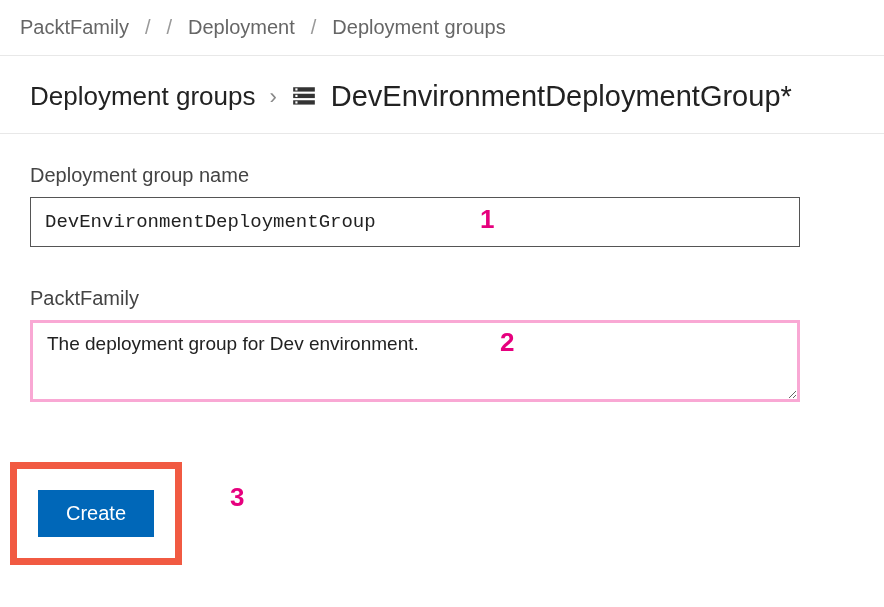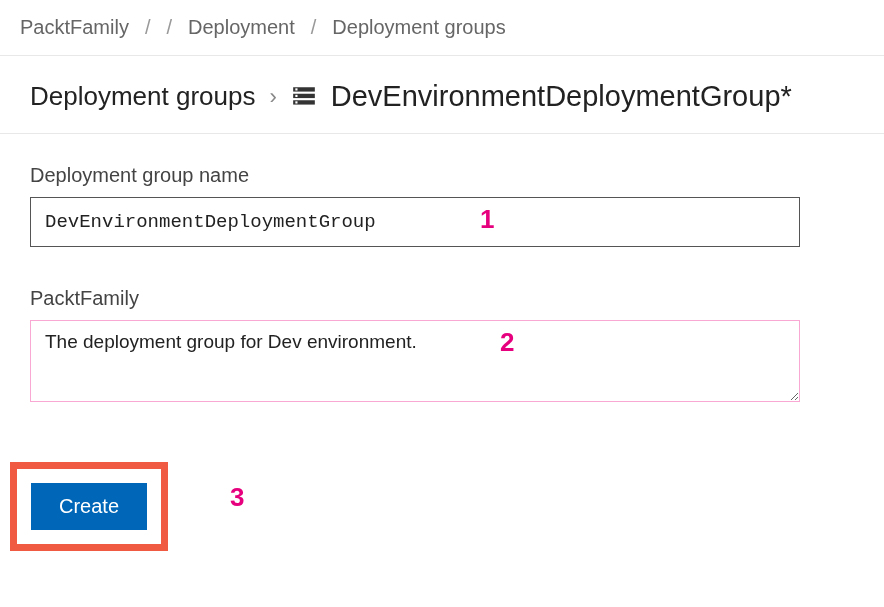--- a/index.html
+++ b/index.html
@@ -78,21 +78,21 @@
       height: 50px;
       border: 1px solid #555;
       padding: 0 14px;
       font-size: 19px;
       font-family: Liberation Mono, monospace;
       color: #222;
     }
     .text-area {
       width: 770px;
       height: 82px;
-      border: 1px solid #f9a8d4;
+      border: 3px solid #f9a8d4;
       padding: 10px 14px;
       font-size: 19px;
       font-family: inherit;
       color: #222;
       resize: both;
     }
     .field-group {
       position: relative;
       margin-bottom: 40px;
     }
@@ -104,21 +104,21 @@
       pointer-events: none;
     }
     .button-wrap {
       position: relative;
       display: inline-block;
       margin-left: 10px;
       margin-top: 6px;
     }
     .button-outline {
       border: 7px solid #f15a42;
-      padding: 14px;
+      padding: 21px;
       display: inline-block;
     }
     .create-btn {
       background: #0067b8;
       color: #ffffff;
       border: none;
       font-size: 20px;
       padding: 12px 28px;
       cursor: pointer;
       font-family: inherit;

